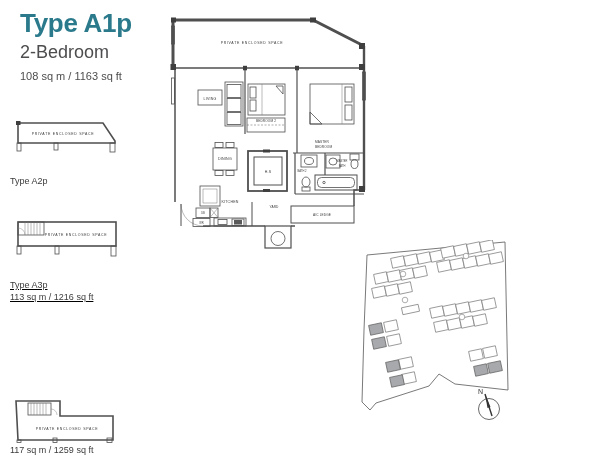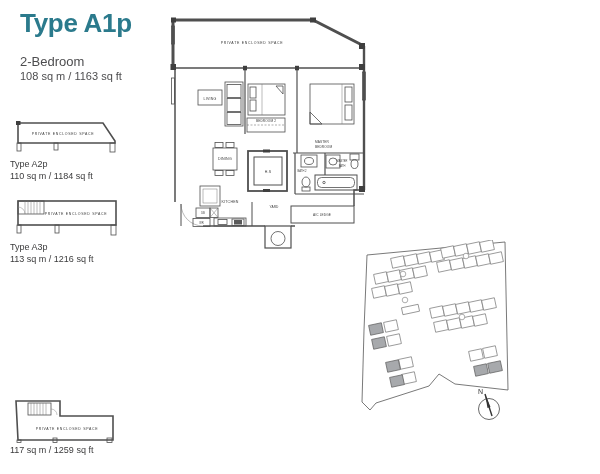--- a/index.html
+++ b/index.html
@@ -1,25 +1,25 @@
 <!DOCTYPE html>
 <html><head>
 <meta charset="utf-8">
 <style>
   html,body{margin:0;padding:0;background:#fff;}
   .page{position:relative;width:600px;height:458px;background:#ffffff;overflow:hidden;
         font-family:"Liberation Sans", sans-serif;}
   .header{position:absolute;left:20px;top:8px;}
   .title{font-size:26px;font-weight:bold;color:#2b7a8c;letter-spacing:-0.3px;}
-  .subtitle{font-size:13px;color:#4d4d4f;margin-top:15px;}
-  .area{font-size:11px;color:#4d4d4f;margin-top:1px;}
+  .subtitle{font-size:18px;color:#4d4d4f;margin-top:3px;}
+  .area{font-size:11px;color:#4d4d4f;margin-top:7px;}
   .variant{position:absolute;left:10px;width:150px;}
-  .v1{top:116px;} .v2{top:195px;} .v3{top:294px;} .v4{top:397px;}
+  .v1{top:116px;} .v2{top:216px;text-decoration:underline;} .v3{top:294px;} .v4{top:397px;}
   .variant svg{display:block;}
-  .variant-name{font-size:9px;color:#3b3b3c;margin-top:3px;}
+  .variant-name{font-size:9px;color:#3b3b3c;margin-top:20px;}
   .variant-area{font-size:9px;color:#3b3b3c;margin-top:2px;}
   .mainplan{position:absolute;left:168px;top:12px;}
   .siteplan{position:absolute;left:358px;top:240px;}
   svg text{font-family:"Liberation Sans", sans-serif;fill:#3a3a3a;}
   .pes-t{font-size:3.5px;letter-spacing:0.7px;}
   .room-t{font-size:3.6px;letter-spacing:0.2px;}
   .small-t{font-size:3.2px;letter-spacing:0.1px;}
   .tiny-t{font-size:2.6px;}
   .north-t{font-size:7px;fill:#333;}
   .wall{stroke:#4f4f4f;fill:none;}
@@ -39,21 +39,20 @@
   <div class="variant v1">
     <svg width="130" height="40" viewBox="0 0 130 40">
       <path d="M8,7 L93,7 L105,25 L105,27 L8,27 Z" class="wall" stroke-width="1.6"></path>
       <rect x="6" y="5" width="4.5" height="4" fill="#3f3f3f"></rect>
       <rect x="7" y="27" width="4" height="8" class="thin" fill="#fff"></rect>
       <rect x="44" y="27" width="4" height="7" class="thin" fill="#fff"></rect>
       <rect x="100" y="27" width="5" height="9" class="thin" fill="#fff"></rect>
       <text x="53" y="18.5" text-anchor="middle" class="pes-t">PRIVATE ENCLOSED SPACE</text>
     </svg>
     <div class="variant-name">Type A2p</div>
-    <div class="variant-area">110 sq m / 1184 sq ft</div>
   </div>
 
   <div class="variant v2">
     <svg width="130" height="44" viewBox="0 0 130 44">
       <rect x="8" y="6" width="98" height="24" class="wall" stroke-width="1.6"></rect>
       <rect x="8" y="6" width="26" height="13" class="thin" fill="#fff"></rect>
       <path d="M15,6 V19 M18,6 V19 M21,6 V19 M24,6 V19 M27,6 V19 M30,6 V19" stroke="#777" stroke-width="0.5"></path>
       <path d="M8,12 A7,7 0 0 1 15,19" stroke="#888" stroke-width="0.5" fill="none"></path>
       <rect x="7" y="30" width="4" height="8" class="thin" fill="#fff"></rect>
       <rect x="45" y="30" width="4" height="8" class="thin" fill="#fff"></rect>

